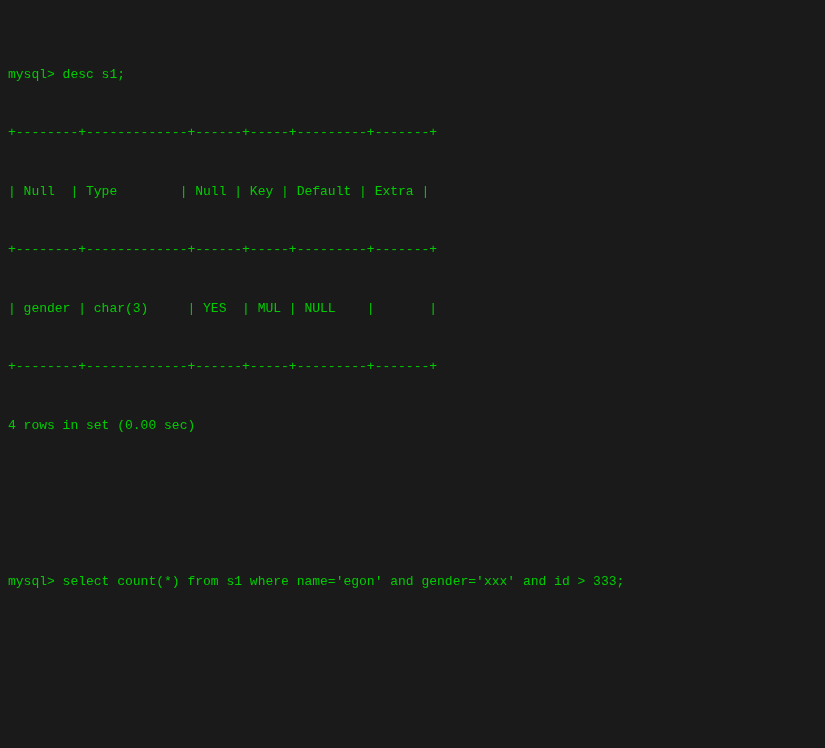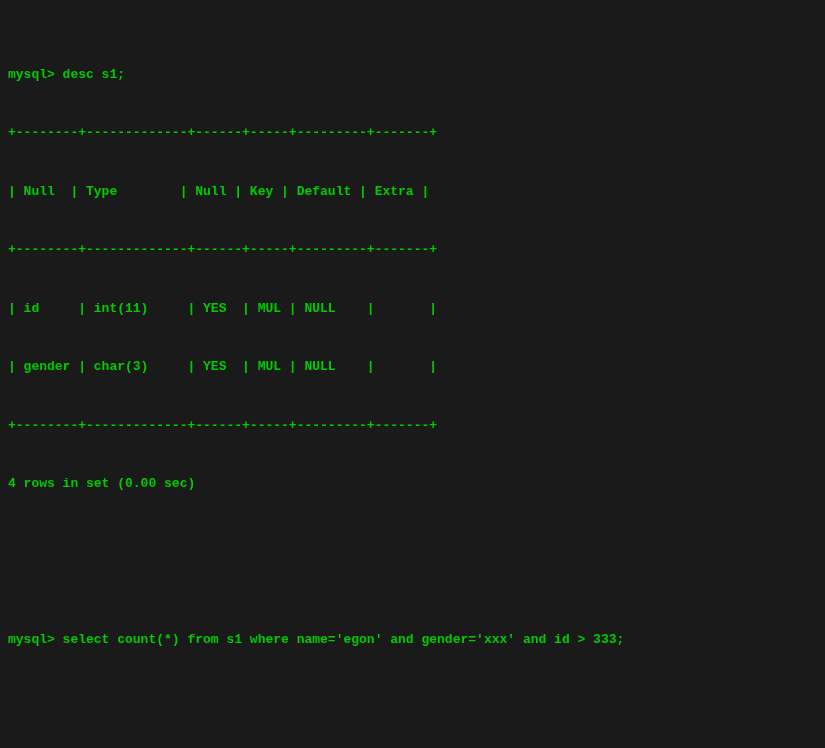--- a/index.html
+++ b/index.html
@@ -14,33 +14,31 @@
     }
     .terminal {
       background-color: #1a1a1a;
       padding: 6px 8px;
       line-height: 1.5;
       white-space: pre;
     }
     .line {
       display: block;
       white-space: pre;
-      font-weight: bold;
     }
   </style>
 </head>
 <body>
 
 <div class="terminal">
   
   <span class="line">mysql&gt; desc s1;</span>
   <span class="line">+--------+-------------+------+-----+---------+-------+</span>
   <span class="line">| Null  | Type        | Null | Key | Default | Extra |</span>
   <span class="line">+--------+-------------+------+-----+---------+-------+</span>
-  <span class="line">| id     | int(11)     | YES  | MUL | NULL    |       |</span>
   <span class="line">| gender | char(3)     | YES  | MUL | NULL    |       |</span>
   <span class="line">+--------+-------------+------+-----+---------+-------+</span>
   <span class="line">4 rows in set (0.00 sec)</span>
   <span class="line"> </span>
 
   
   <span class="line">mysql&gt; select count(*) from s1 where name='egon' and gender='xxx' and id &gt; 333;</span>
   
   
   

